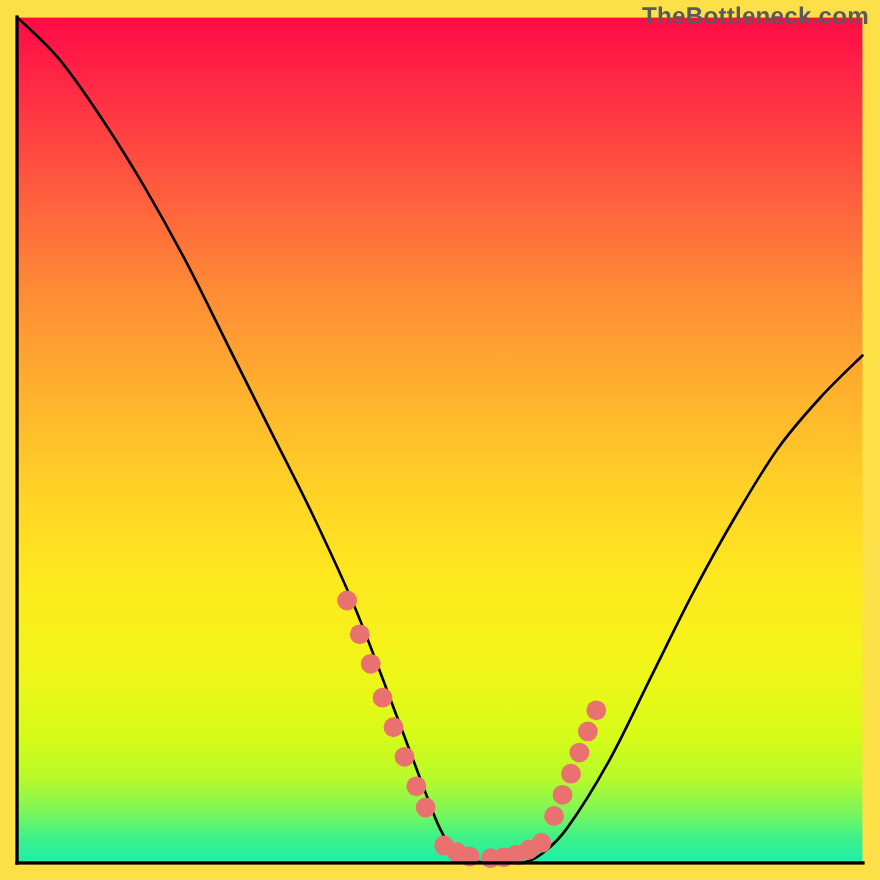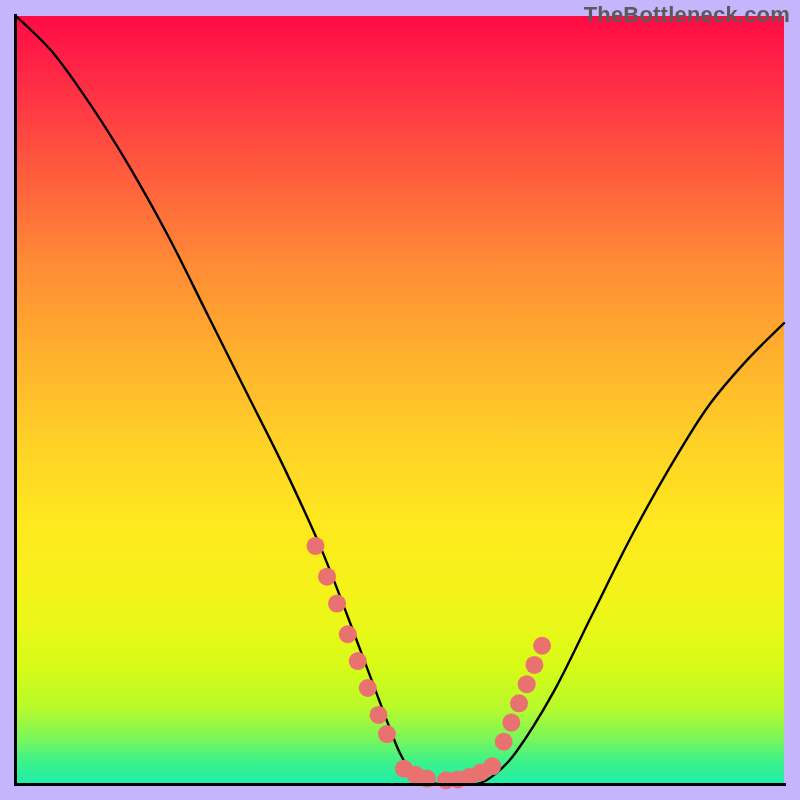--- a/index.html
+++ b/index.html
@@ -7,21 +7,21 @@
     padding: 0;
     width: 800px;
     height: 800px;
     overflow: hidden;
     font-family: Arial, Helvetica, sans-serif;
   }
   .chart-container {
     position: relative;
     width: 800px;
     height: 800px;
-    background: #c4b5fd;
+    background: #fde047;
   }
   .gradient-area {
     position: absolute;
     left: 16px;
     top: 16px;
     width: 768px;
     height: 768px;
     background: linear-gradient(
       to bottom,
       #ff0a45 0%,

